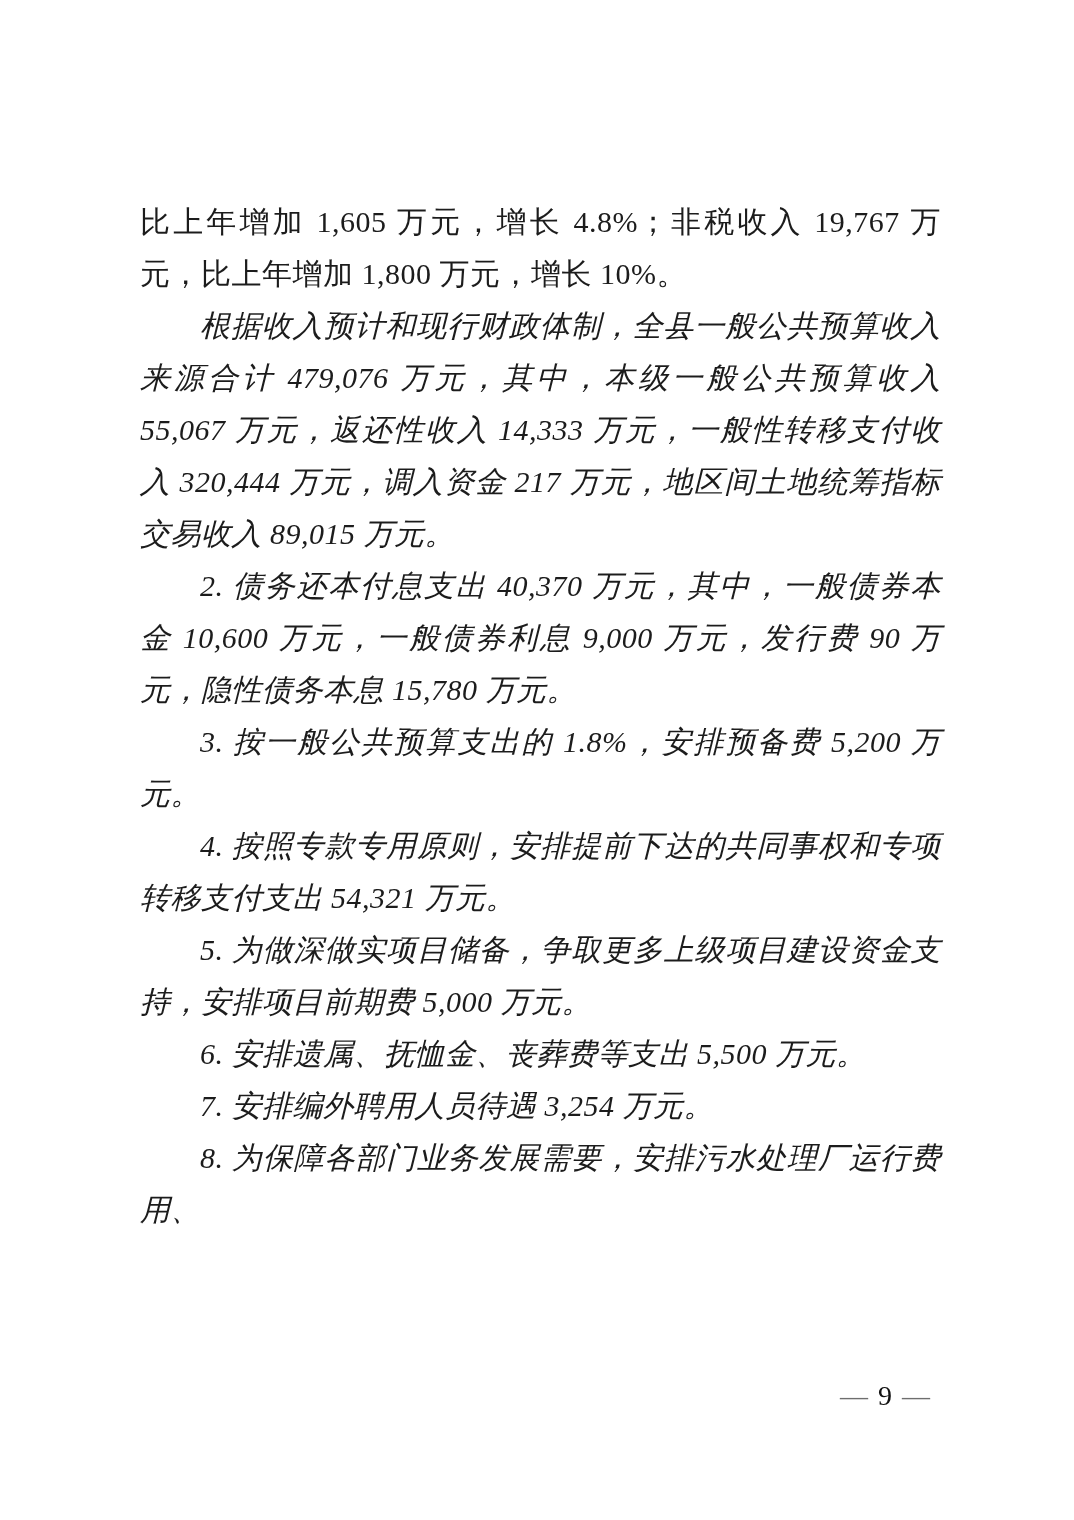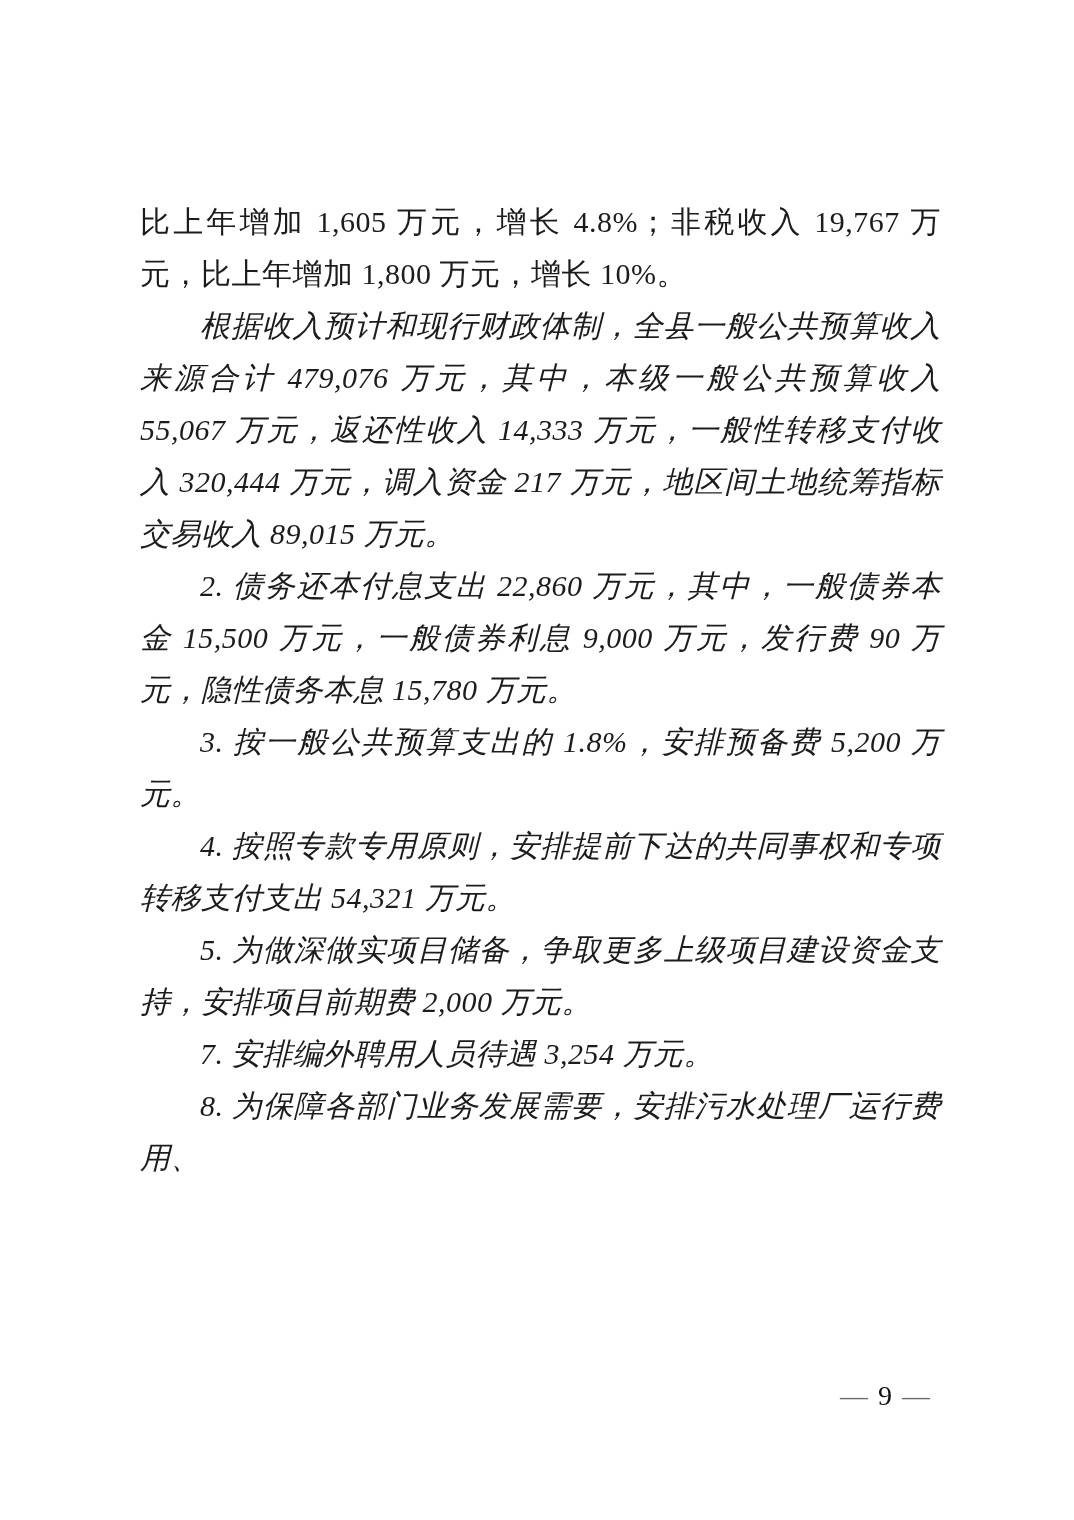--- a/index.html
+++ b/index.html
@@ -52,24 +52,25 @@
     color: #111111;
   }
 </style>
 </head>
 <body>
 
 <div class="page">
   <div class="content">
     <p>比上年增加 1,605 万元，增长 4.8%；非税收入 19,767 万元，比上年增加 1,800 万元，增长 10%。</p>
     <p class="indent">根据收入预计和现行财政体制，全县一般公共预算收入来源合计 479,076 万元，其中，本级一般公共预算收入 55,067 万元，返还性收入 14,333 万元，一般性转移支付收入 320,444 万元，调入资金 217 万元，地区间土地统筹指标交易收入 89,015 万元。</p>
-    <p class="indent">2. 债务还本付息支出 22,860 万元，其中，一般债券本金 15,500 万元，一般债券利息 9,000 万元，发行费 90 万元，隐性债务本息 15,780 万元。</p>
+    <p class="indent">2. 债务还本付息支出 40,370 万元，其中，一般债券本金 10,600 万元，一般债券利息 9,000 万元，发行费 90 万元，隐性债务本息 15,780 万元。</p>
     <p class="indent">3. 按一般公共预算支出的 1.8%，安排预备费 5,200 万元。</p>
     <p class="indent">4. 按照专款专用原则，安排提前下达的共同事权和专项转移支付支出 54,321 万元。</p>
-    <p class="indent">5. 为做深做实项目储备，争取更多上级项目建设资金支持，安排项目前期费 2,000 万元。</p>
+    <p class="indent">5. 为做深做实项目储备，争取更多上级项目建设资金支持，安排项目前期费 5,000 万元。</p>
+    <p class="indent">6. 安排遗属、抚恤金、丧葬费等支出 5,500 万元。</p>
     <p class="indent">7. 安排编外聘用人员待遇 3,254 万元。</p>
     <p class="indent">8. 为保障各部门业务发展需要，安排污水处理厂运行费用、</p>
   </div>
 
   <div class="footer">
     <span class="dash">—</span><span class="num">9</span><span class="dash">—</span>
   </div>
 </div>
 
 </body></html>

